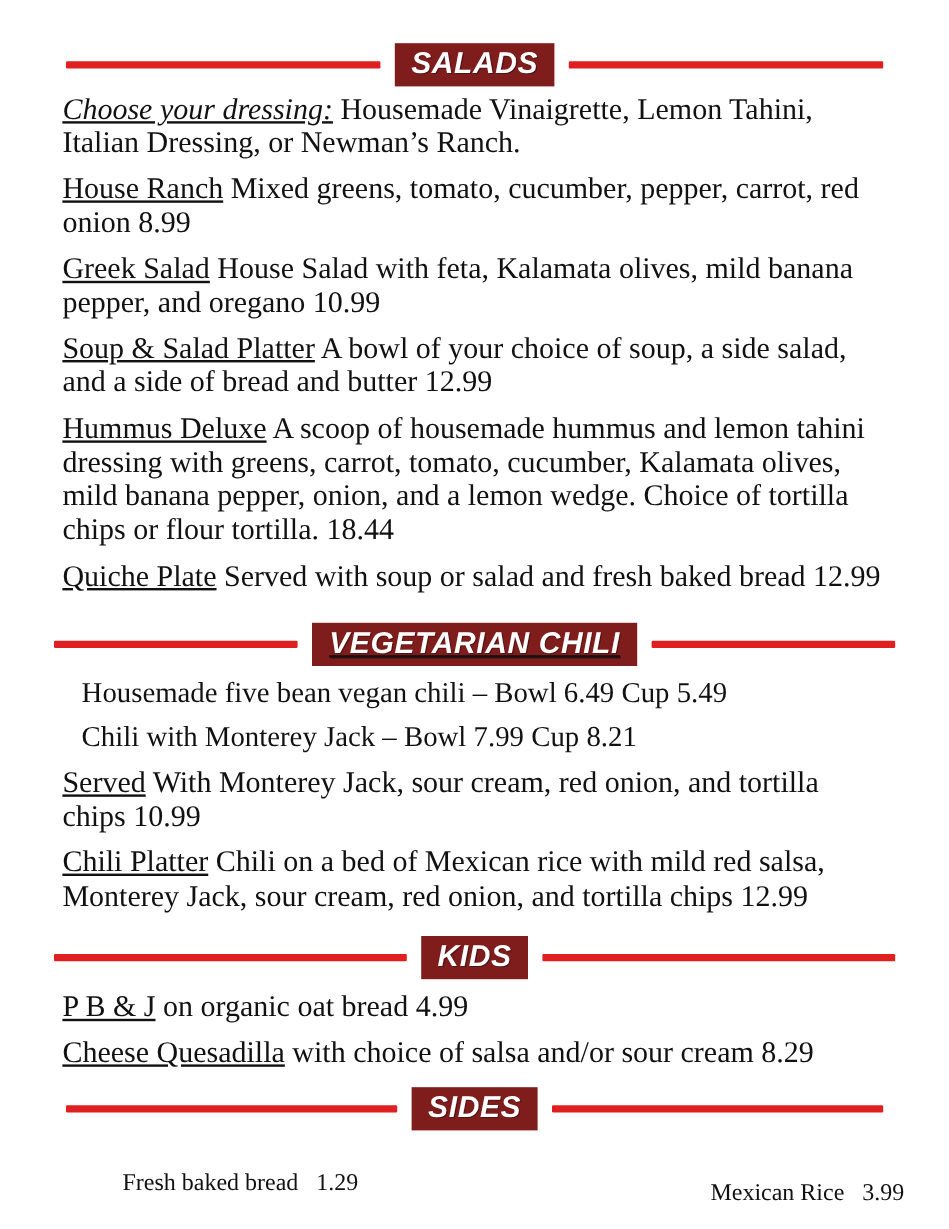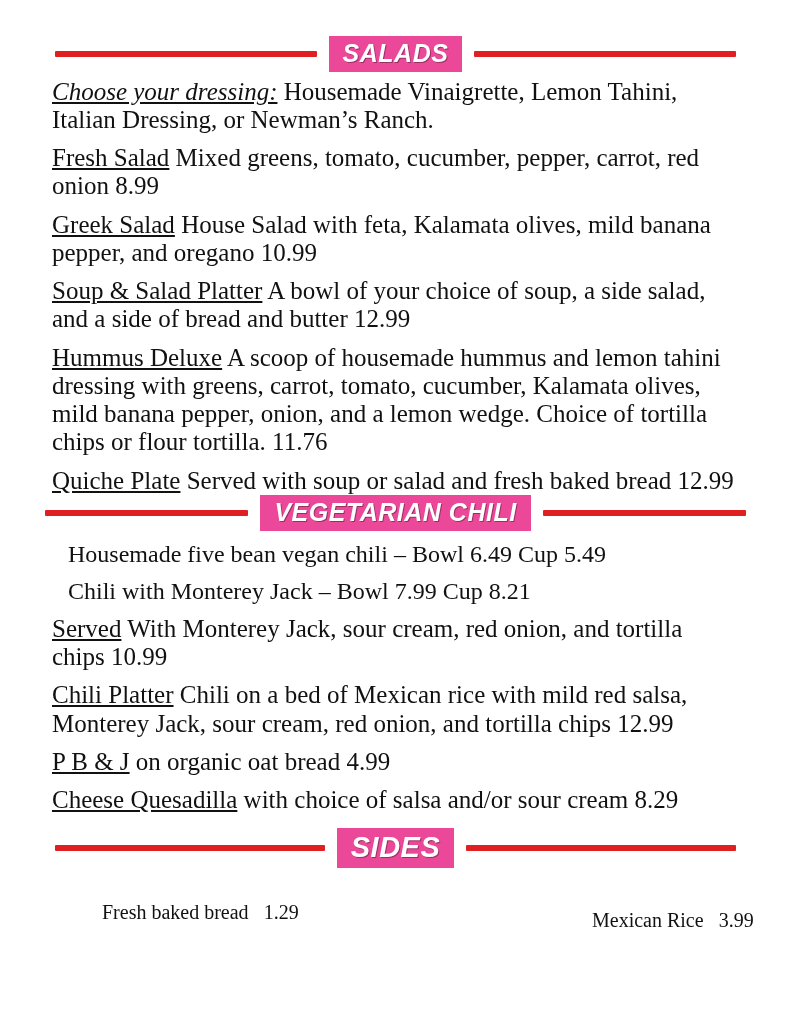--- a/index.html
+++ b/index.html
@@ -34,21 +34,21 @@
   .rule {
     flex: 1 1 auto;
     height: 6px;
     background: #e02020;
     border-radius: 1px;
   }
   .rule.left { margin-right: 12px; }
   .rule.right { margin-left: 12px; }
   .section-title {
     flex: 0 0 auto;
-    background: #ec4899;
+    background: #7f1d1d;
     color: #ffffff;
     font-family: "Liberation Sans", sans-serif;
     font-weight: bold;
     font-style: italic;
     font-size: 25px;
     letter-spacing: 0.5px;
     line-height: 1;
     padding: 5px 14px 6px 14px;
     text-shadow: 1px 1px 0 rgba(0,0,0,0.35);
   }
@@ -78,27 +78,27 @@
   }
   .plain-item {
     font-size: 24px;
     line-height: 1.13;
     margin: 10px 0 0 16px;
     padding: 0 52px 0 52px;
   }
 
   
   .sec-salads .section-head { padding: 0 55px; margin-top: 36px; }
-  .sec-chili .section-head  { padding: 0 45px; margin-top: 0; }
+  .sec-chili .section-head  { padding: 0 45px; margin-top: 24px; text-decoration: underline; }
   .sec-kids .section-head   { padding: 0 45px; margin-top: 18px; }
   .sec-sides .section-head  { padding: 0 55px; margin-top: 14px; }
 
   .sec-chili .section-title { font-size: 25px; }
   .sec-kids .section-title  { font-size: 25px; }
-  .sec-sides .section-title { font-size: 29px; }
+  .sec-sides .section-title { font-size: 25px; }
 
   
   .sides-grid {
     display: flex;
     align-items: flex-start;
     padding: 4px 44px 0 52px;
     gap: 0;
   }
   .sides-col { font-size: 20px; line-height: 1.32; }
   .sides-col.c1 { flex: 0 0 268px; }
@@ -117,33 +117,33 @@
       <div class="section-title">SALADS</div>
       <div class="rule right"></div>
     </div>
 
     <div class="block">
       <span class="choose">Choose your dressing:</span><span> Housemade Vinaigrette, Lemon Tahini, Italian Dressing, or Newman’s Ranch.</span>
     </div>
 
 
     <div class="item">
-      <span class="nm">Fresh Salad</span><span> Mixed greens, tomato, cucumber, pepper, carrot, red onion </span><span>8.99</span>
+      <span class="nm">House Ranch</span><span> Mixed greens, tomato, cucumber, pepper, carrot, red onion </span><span>8.99</span>
     </div>
 
     <div class="item">
       <span class="nm">Greek Salad</span><span> House Salad with feta, Kalamata olives, mild banana pepper, and oregano </span><span>10.99</span>
     </div>
 
     <div class="item">
       <span class="nm">Soup &amp; Salad Platter</span><span> A bowl of your choice of soup, a side salad, and a side of bread and butter </span><span>12.99</span>
     </div>
 
     <div class="item">
-      <span class="nm">Hummus Deluxe</span><span> A scoop of housemade hummus and lemon tahini dressing with greens, carrot, tomato, cucumber, Kalamata olives, mild banana pepper, onion, and a lemon wedge.  Choice of tortilla chips or flour tortilla. </span><span>11.76</span>
+      <span class="nm">Hummus Deluxe</span><span> A scoop of housemade hummus and lemon tahini dressing with greens, carrot, tomato, cucumber, Kalamata olives, mild banana pepper, onion, and a lemon wedge.  Choice of tortilla chips or flour tortilla. </span><span>18.44</span>
     </div>
 
     <div class="item">
       <span class="nm">Quiche Plate</span><span> Served with soup or salad and fresh baked bread </span><span>12.99</span>
     </div>
   </div>
 
   <div class="sec-chili">
     <div class="section-head">
       <div class="rule left"></div>
@@ -162,20 +162,25 @@
     <div class="item">
       <span class="nm">Served</span><span>  With Monterey Jack, sour cream, red onion, and tortilla chips </span><span>10.99</span>
     </div>
 
     <div class="item">
       <span class="nm">Chili Platter</span><span> Chili on a bed of Mexican rice with mild red salsa, Monterey Jack, sour cream, red onion, and tortilla chips </span><span>12.99</span>
     </div>
   </div>
 
   <div class="sec-kids">
+    <div class="section-head">
+      <div class="rule left"></div>
+      <div class="section-title">KIDS</div>
+      <div class="rule right"></div>
+    </div>
 
     <div class="item">
       <span class="nm">P B &amp; J</span><span> on organic oat bread </span><span>4.99</span>
     </div>
 
     <div class="item">
       <span class="nm">Cheese Quesadilla</span><span> with choice of salsa and/or sour cream </span><span>8.29</span>
     </div>
   </div>
 

